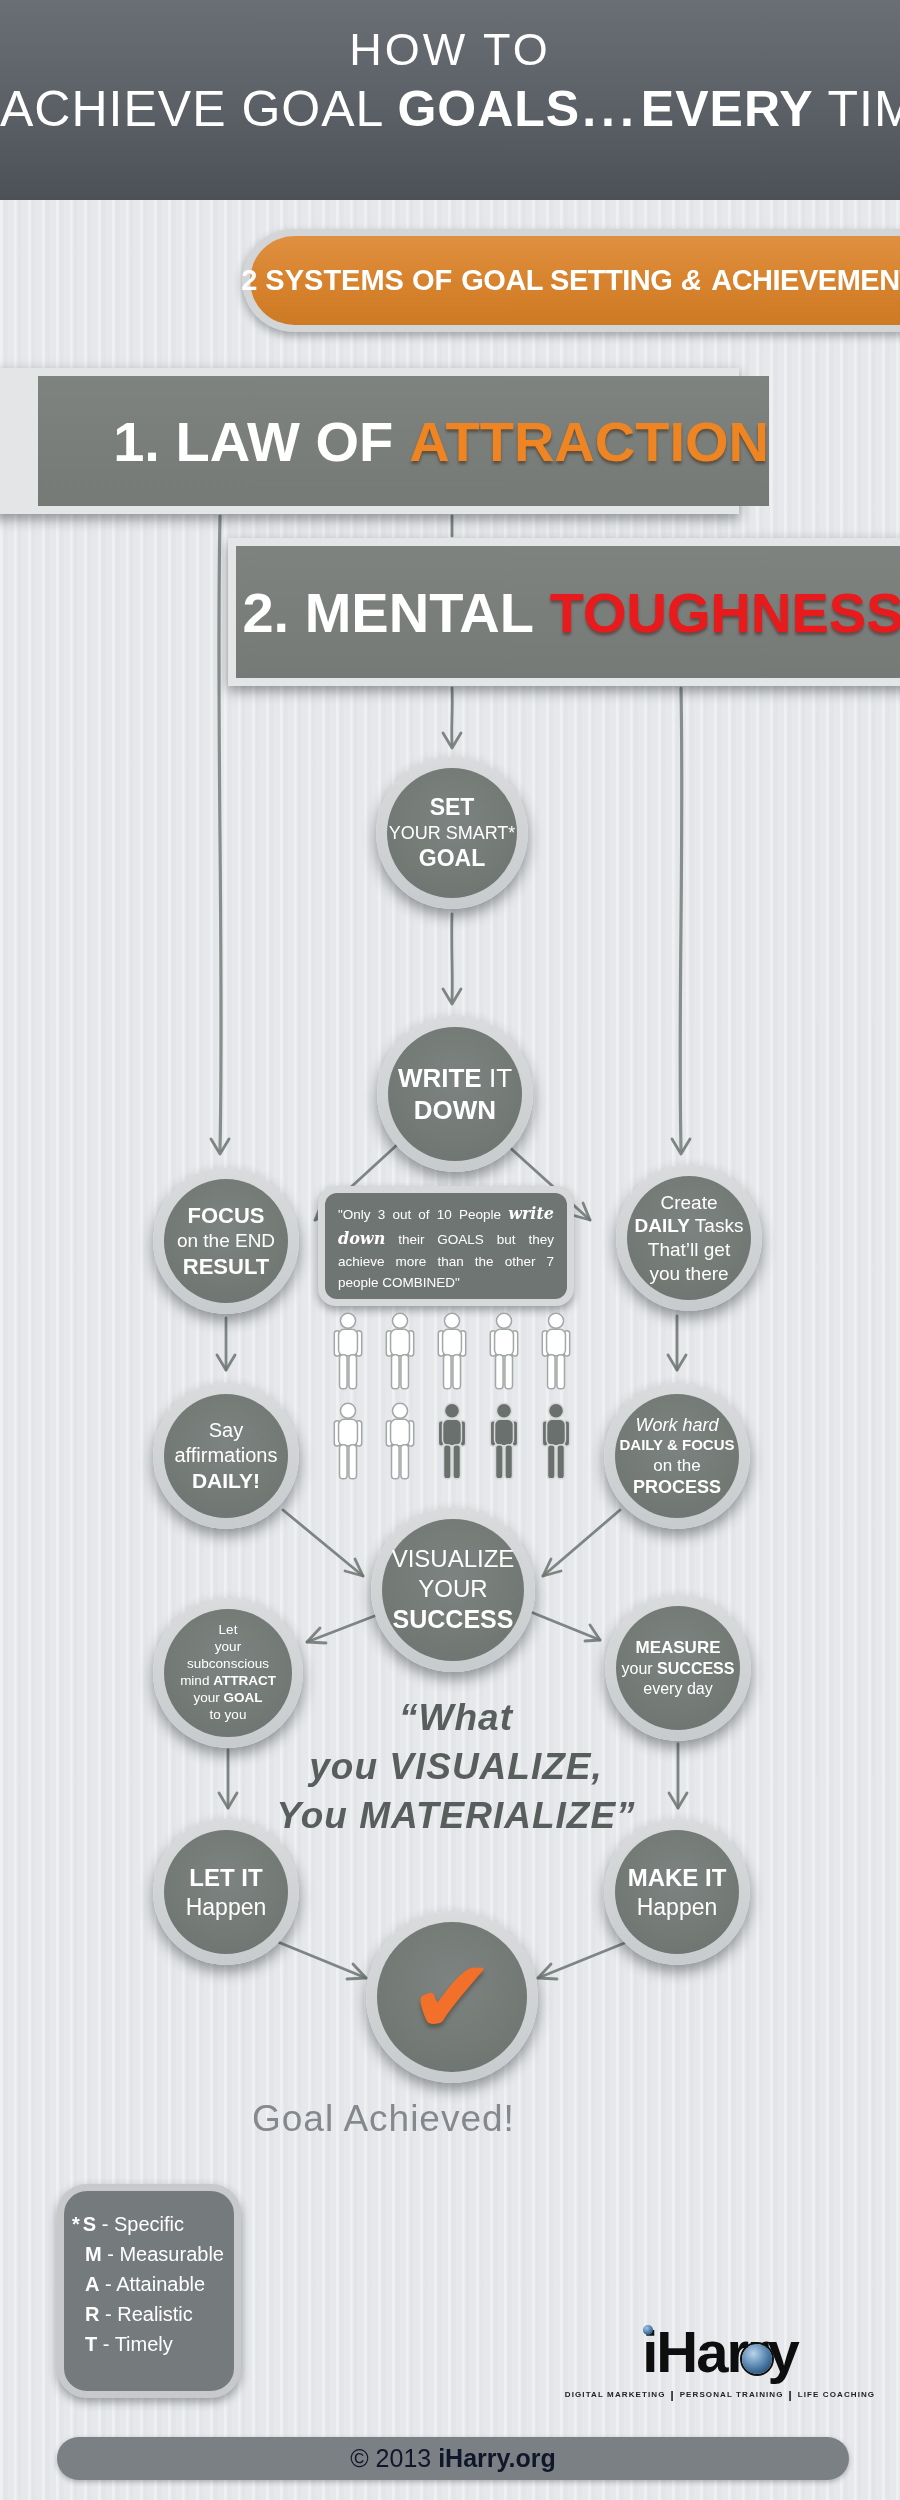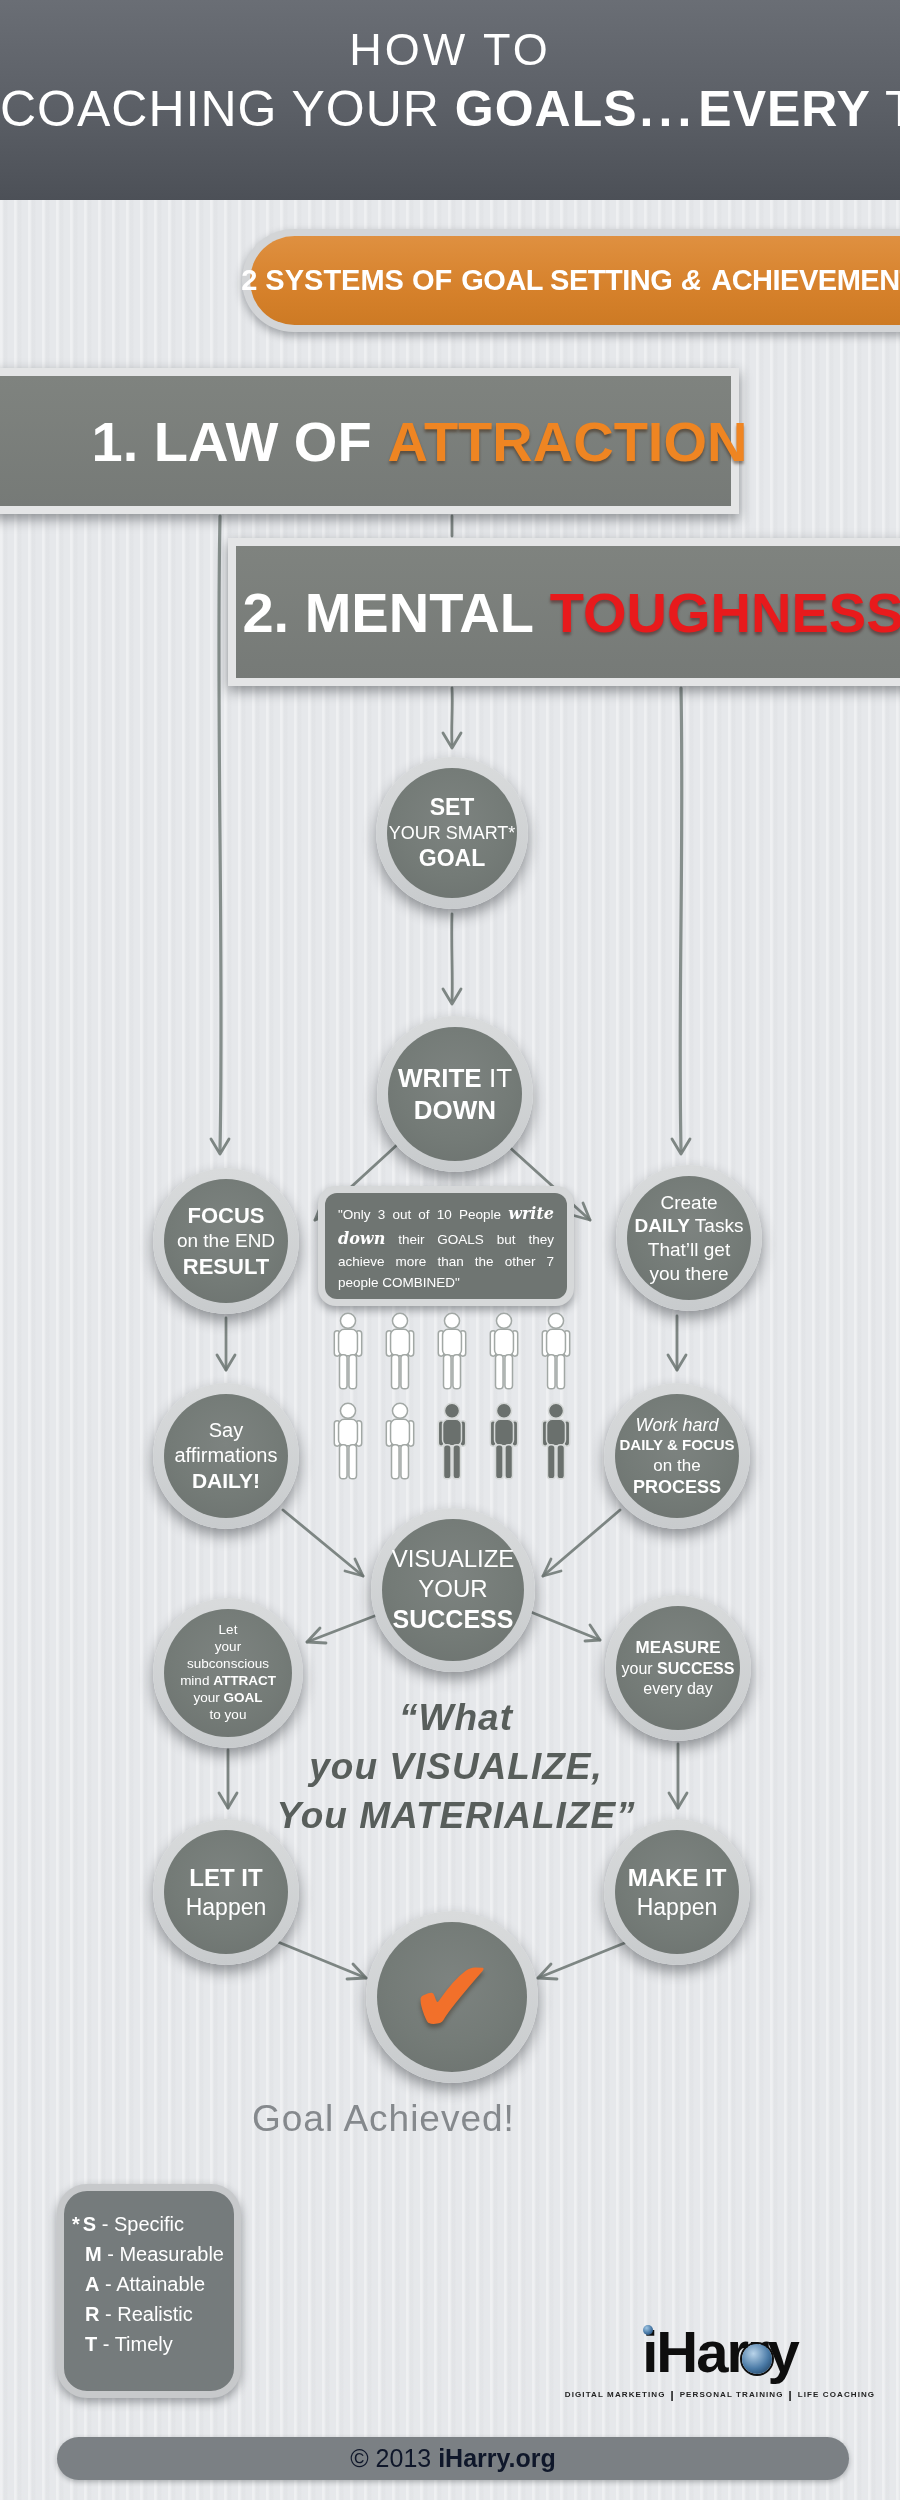--- a/index.html
+++ b/index.html
@@ -37,21 +37,21 @@
   .banner .heavy{font-weight:800;letter-spacing:-.5px;margin-left:9px;}
   .banner .amp{font-style:italic;font-weight:700;margin-left:9px;}
   
   .block{position:absolute;z-index:2;background:#e4e5e6;padding:8px;box-shadow:0 5px 12px rgba(30,35,40,.45);}
   .block-in{
     width:100%;height:100%;display:flex;align-items:center;justify-content:center;
     background:linear-gradient(180deg,#7f837f 0%,#767a77 100%);
     color:#fff;font-weight:700;white-space:nowrap;
   }
   .block-law{left:-8px;top:368px;width:747px;height:146px;}
-  .block-law .block-in{font-size:56px;padding-left:108px;justify-content:center;}
+  .block-law .block-in{font-size:56px;padding-left:108px;justify-content:flex-end;margin-left:38px;}
   .block-mental{left:228px;top:538px;width:690px;height:148px;}
   .block-mental .block-in{font-size:56px;}
   .hl-orange{color:#ef8522;margin-left:16px;text-shadow:0 3px 3px rgba(50,25,0,.45);}
   .hl-red{color:#e81a1c;margin-left:16px;text-shadow:0 3px 3px rgba(60,0,0,.4);}
   
   svg.flow{position:absolute;left:0;top:0;z-index:1;}
   .flow path{fill:none;stroke:#6e7874;stroke-width:2.8;stroke-linecap:round;stroke-linejoin:round;opacity:.88;}
   .flow path.thick{stroke-width:3.2;opacity:.8;}
   
   .node{
@@ -163,21 +163,21 @@
     <path d="M678,1744 L678,1808"></path>
     <path d="M669,1793 L678,1808 L687,1793"></path>
     <path d="M278,1942 L366,1978"></path>
     <path d="M347,1979 L366,1978 L353,1964"></path>
     <path d="M627,1942 L538,1978"></path>
     <path d="M551,1964 L538,1978 L557,1979"></path>
   </svg>
 
   <div class="header">
     <p class="l1">HOW TO</p>
-    <p class="l2"><span>COACHING YOUR </span><span class="b">GOALS</span><span class="dots">...</span><span class="b">EVERY</span><span> TIME!</span></p>
+    <p class="l2"><span>ACHIEVE GOAL </span><span class="b">GOALS</span><span class="dots">...</span><span class="b">EVERY</span><span> TIME!</span></p>
   </div>
 
   <div class="banner-wrap">
     <div class="banner">
       <span>2 SYSTEMS OF</span>
         <span class="heavy">GOAL SETTING</span>
         <span class="amp">&amp;</span>
         <span class="heavy">ACHIEVEMENT</span>
     </div>
   </div>

